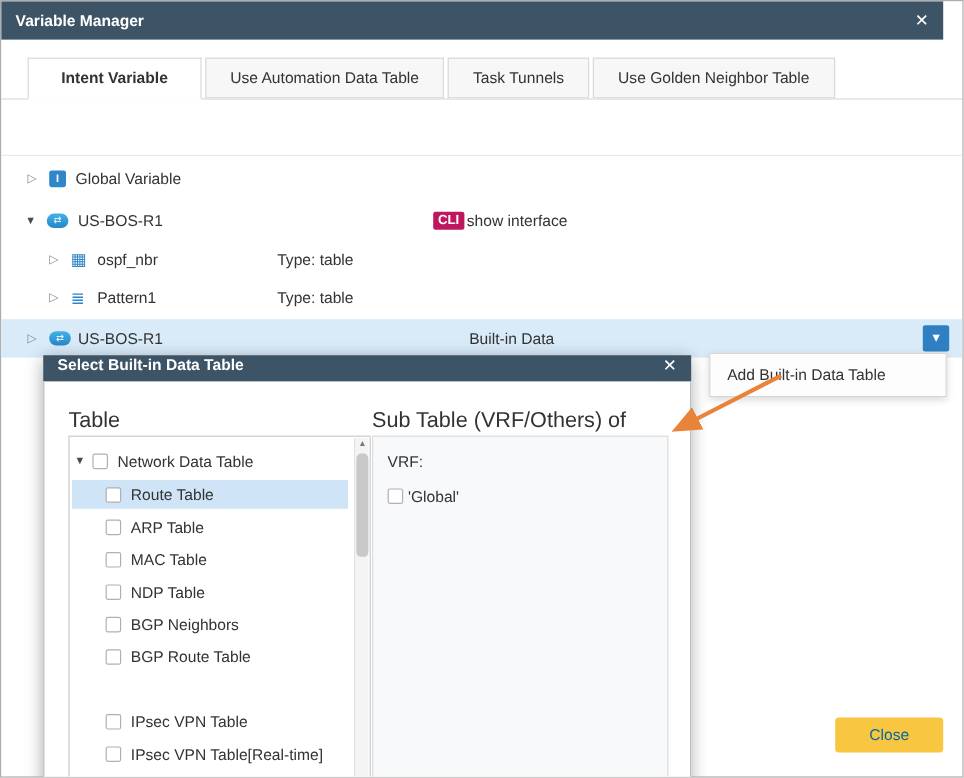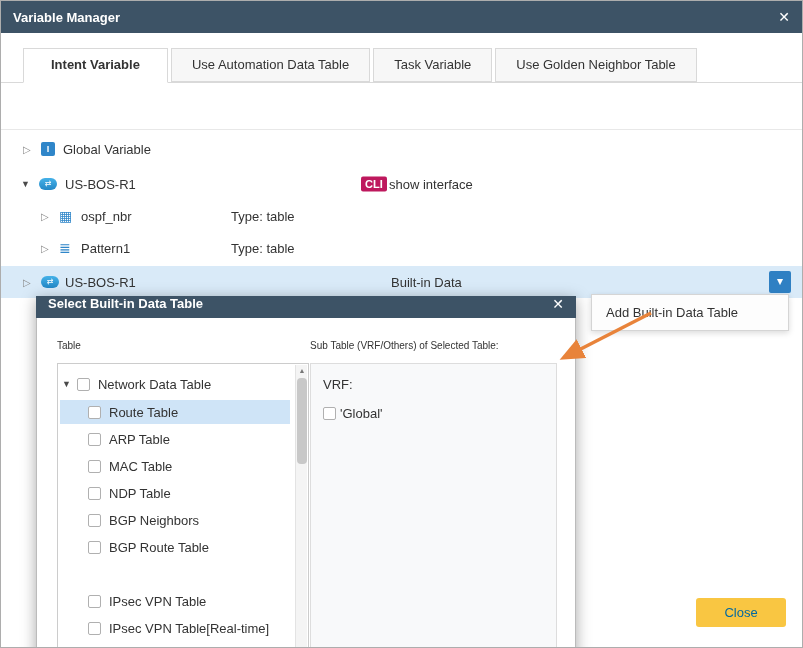--- a/index.html
+++ b/index.html
@@ -3,21 +3,21 @@
 <meta charset="utf-8">
 <style>
   * { box-sizing: border-box; margin: 0; padding: 0; }
   body { background:#e8e8e8; font-family:"Liberation Sans", sans-serif; }
   .vm {
     position:relative; width:803px; height:648px; background:#fff;
     border:1px solid #adadad; overflow:hidden; font-size:13px; color:#333;
   }
   
   .titlebar {
-    position:absolute; left:0; top:0; right:0; height:32px;
+    position:absolute; left:0; top:0; right:16px; height:32px;
     background:#3d5366; color:#fff; display:flex; align-items:center;
     justify-content:space-between; padding:0 12px; font-weight:bold; font-size:13px;
   }
   .close-x { color:#fff; font-size:14px; font-weight:normal; cursor:pointer; }
   
   .tabbar {
     position:absolute; left:0; top:48px; right:0; height:34px;
     border-bottom:1px solid #d9d9d9; padding-left:22px; display:flex; align-items:flex-end;text-align:right;
   }
   .tab {
@@ -63,21 +63,21 @@
   
   .modal {
     position:absolute; left:35px; top:295px; width:540px; height:365px;
     box-shadow:0 3px 14px rgba(0,0,0,.35); z-index:10; background:#fff;
   }
   .modal-head {
     height:22px; background:#3d5366; color:#fff; display:flex; 
     justify-content:space-between; padding:0 12px; font-weight:bold; font-size:13px;
   }
   .modal-body { position:relative; height:335px; background:#fff; border:1px solid #bbb; border-top:none; }
-  .panel-label { position:absolute; top:22px; font-size:10px; color:#333; }
+  .panel-label { position:absolute; top:22px; font-size:18px; color:#333; }
   .tlist {
     position:absolute; left:20px; top:45px; width:252px; height:300px;
     border:1px solid #ccc; background:#fff; overflow:hidden;
   }
   .litem { position:absolute; left:2px; width:230px; height:24px; display:flex; align-items:center; cursor:pointer; }
   .litem.selected { background:#cfe4f7; }
   .cbx {
     width:13px; height:13px; border:1px solid #b0b0b0; border-radius:2px;
     background:#fff; display:inline-block; flex:0 0 13px; cursor:pointer;
   }
@@ -109,21 +109,21 @@
 <div class="vm">
 
   <div class="titlebar">
     <span>Variable Manager</span>
     <span class="close-x">✕</span>
   </div>
 
   <div class="tabbar">
     <div class="tab active">Intent Variable</div>
     <div class="tab">Use Automation Data Table</div>
-    <div class="tab">Task Variable</div>
+    <div class="tab">Task Tunnels</div>
     <div class="tab">Use Golden Neighbor Table</div>
   </div>
 
   <div class="divider"></div>
 
   <div class="trow" style="top:132px;">
     <span class="caret" style="left:22px;">▷</span>
     <span class="gv-icon" style="left:40px;">I</span>
     <span style="left:62px;">Global Variable</span>
   </div>

